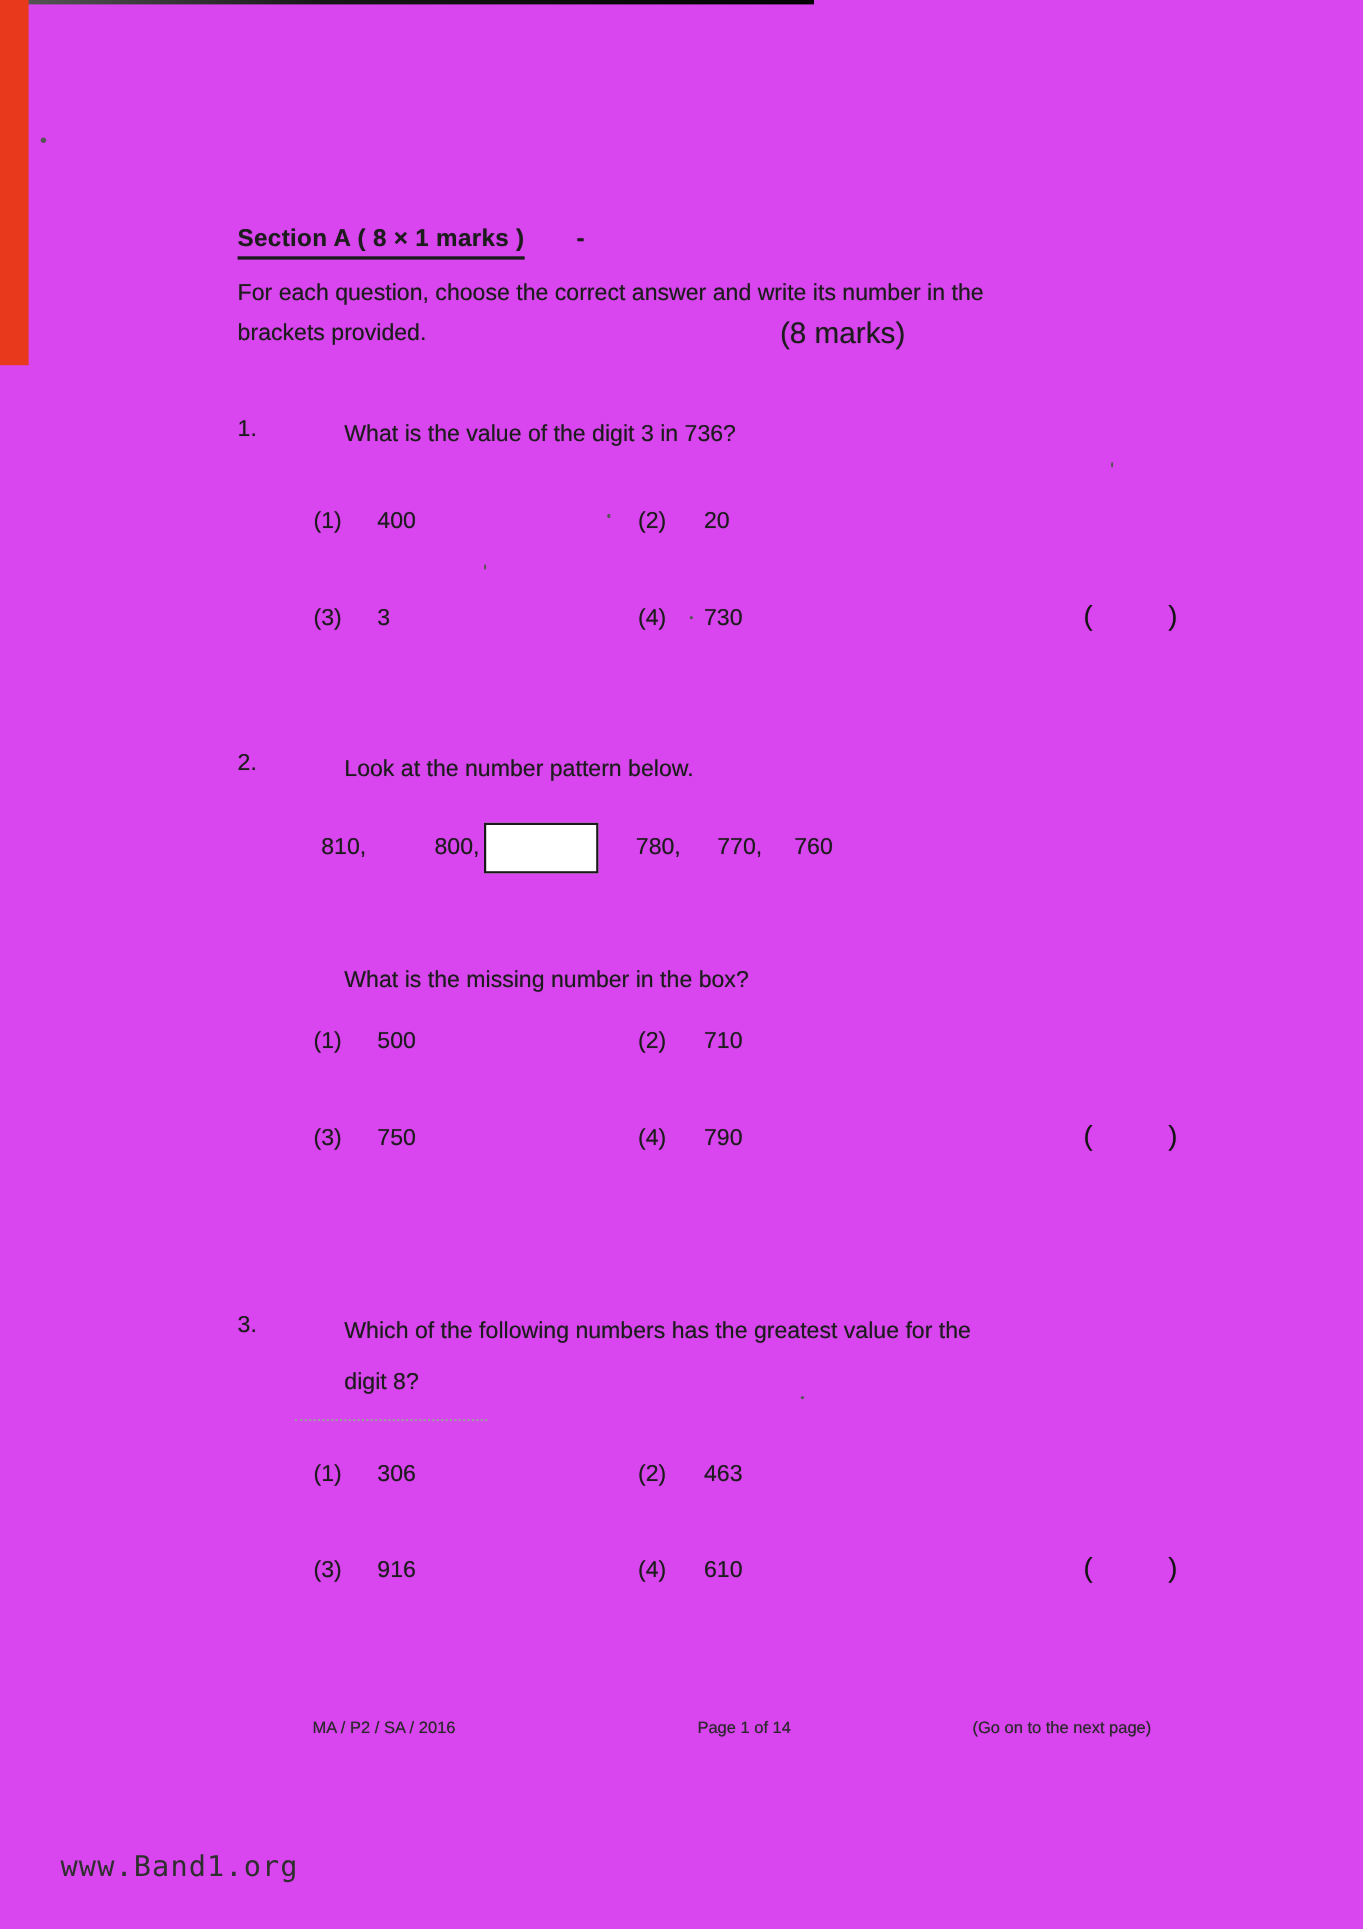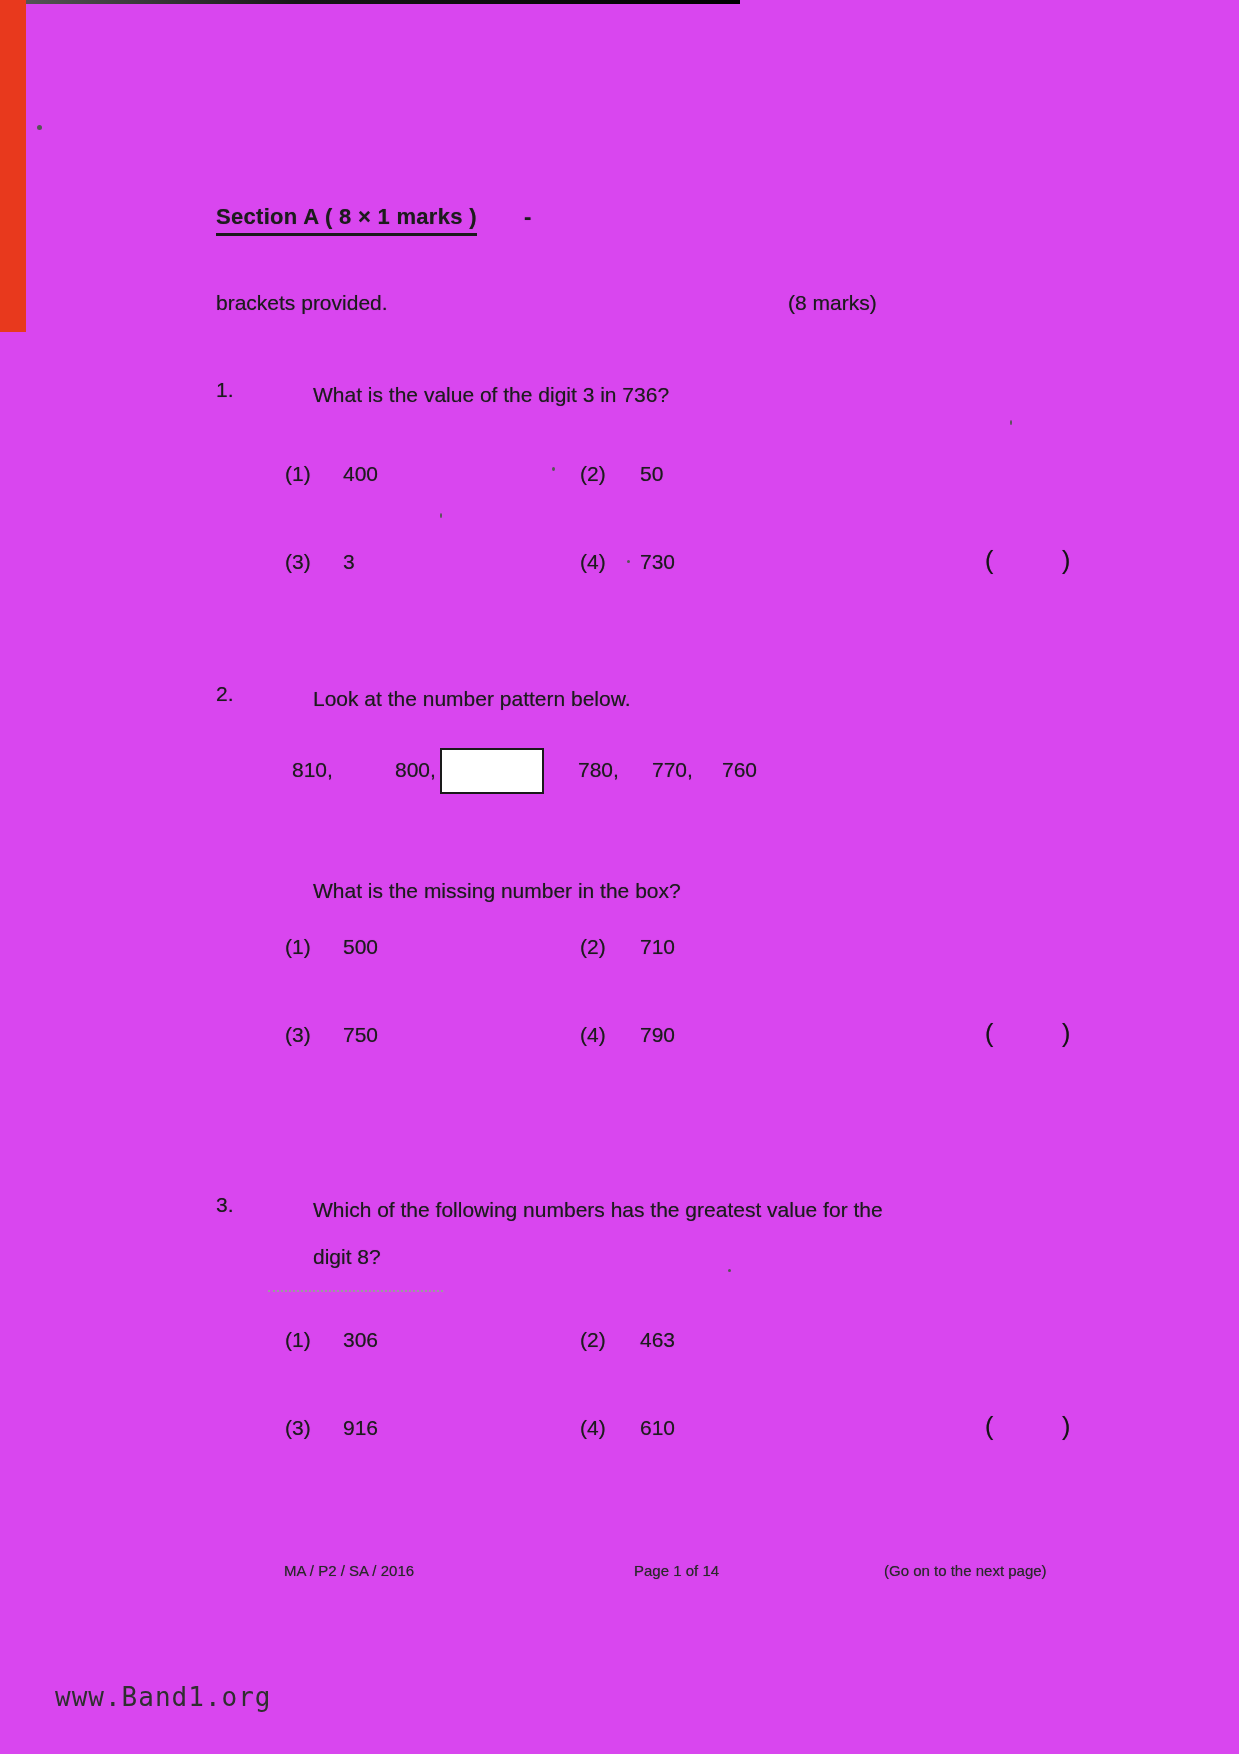--- a/index.html
+++ b/index.html
@@ -23,21 +23,21 @@
   .section-heading{
     left:216px; top:204px;
     font-size:22px; font-weight:bold;
     border-bottom:3px solid #1a1a1a;
     padding-bottom:3px;
     letter-spacing:0.3px;
   }
   .heading-dash{ left:524px; top:204px; font-size:22px; font-weight:bold; }
 
   .instr{ left:216px; font-size:21px; line-height:30px; }
-  .marks-note{ left:788px; top:288px; font-size:21px; }
+  .marks-note{ left:709px; top:288px; font-size:27px; }
 
   .rule{
     left:216px; top:330px; width:740px; height:4px;
     background:linear-gradient(90deg,#5a5a5a,#161616 40%,#000 100%);
   }
 
   .q-num{ font-size:21px; }
   .q-text{ font-size:21px; line-height:34px;margin-left:28px; }
 
   .opt-row{ position:absolute; left:285px; width:520px; height:30px; font-size:21px; }
@@ -75,34 +75,35 @@
 </head>
 <body>
 
 <div class="page">
 
   <div class="red-strip" style="background: rgb(232, 57, 29);"></div>
 
   <div class="abs section-heading ink">Section A ( 8 × 1 marks )</div>
   <div class="abs heading-dash ink">-</div>
 
+  <div class="abs instr ink" style="top:252px;">For each question, choose the correct answer and write its number in the</div>
   <div class="abs instr ink" style="top:288px;">brackets provided.</div>
   <div class="abs instr ink marks-note">(8 marks)</div>
 
   <div class="rule"></div>
 
   <div>
     <div class="abs q-num ink" style="left:216px; top:378px;">1.</div>
     <div class="abs q-text ink" style="left:285px; top:378px;">What is the value of the digit 3 in 736?</div>
 
     <div class="opt-row ink" style="top:462px;">
       <span class="opt-l1">(1)</span>
       <span class="opt-v1">400</span>
       <span class="opt-l2">(2)</span>
-      <span class="opt-v2">50</span>
+      <span class="opt-v2">20</span>
     </div>
     <div class="opt-row ink" style="top:550px;">
       <span class="opt-l1">(3)</span>
       <span class="opt-v1">3</span>
       <span class="opt-l2">(4)</span>
       <span class="opt-v2">730</span>
     </div>
     <div class="abs bracket ink" style="left:985px; top:546px;">(</div>
     <div class="abs bracket ink" style="left:1062px; top:546px;">)</div>
   </div>

